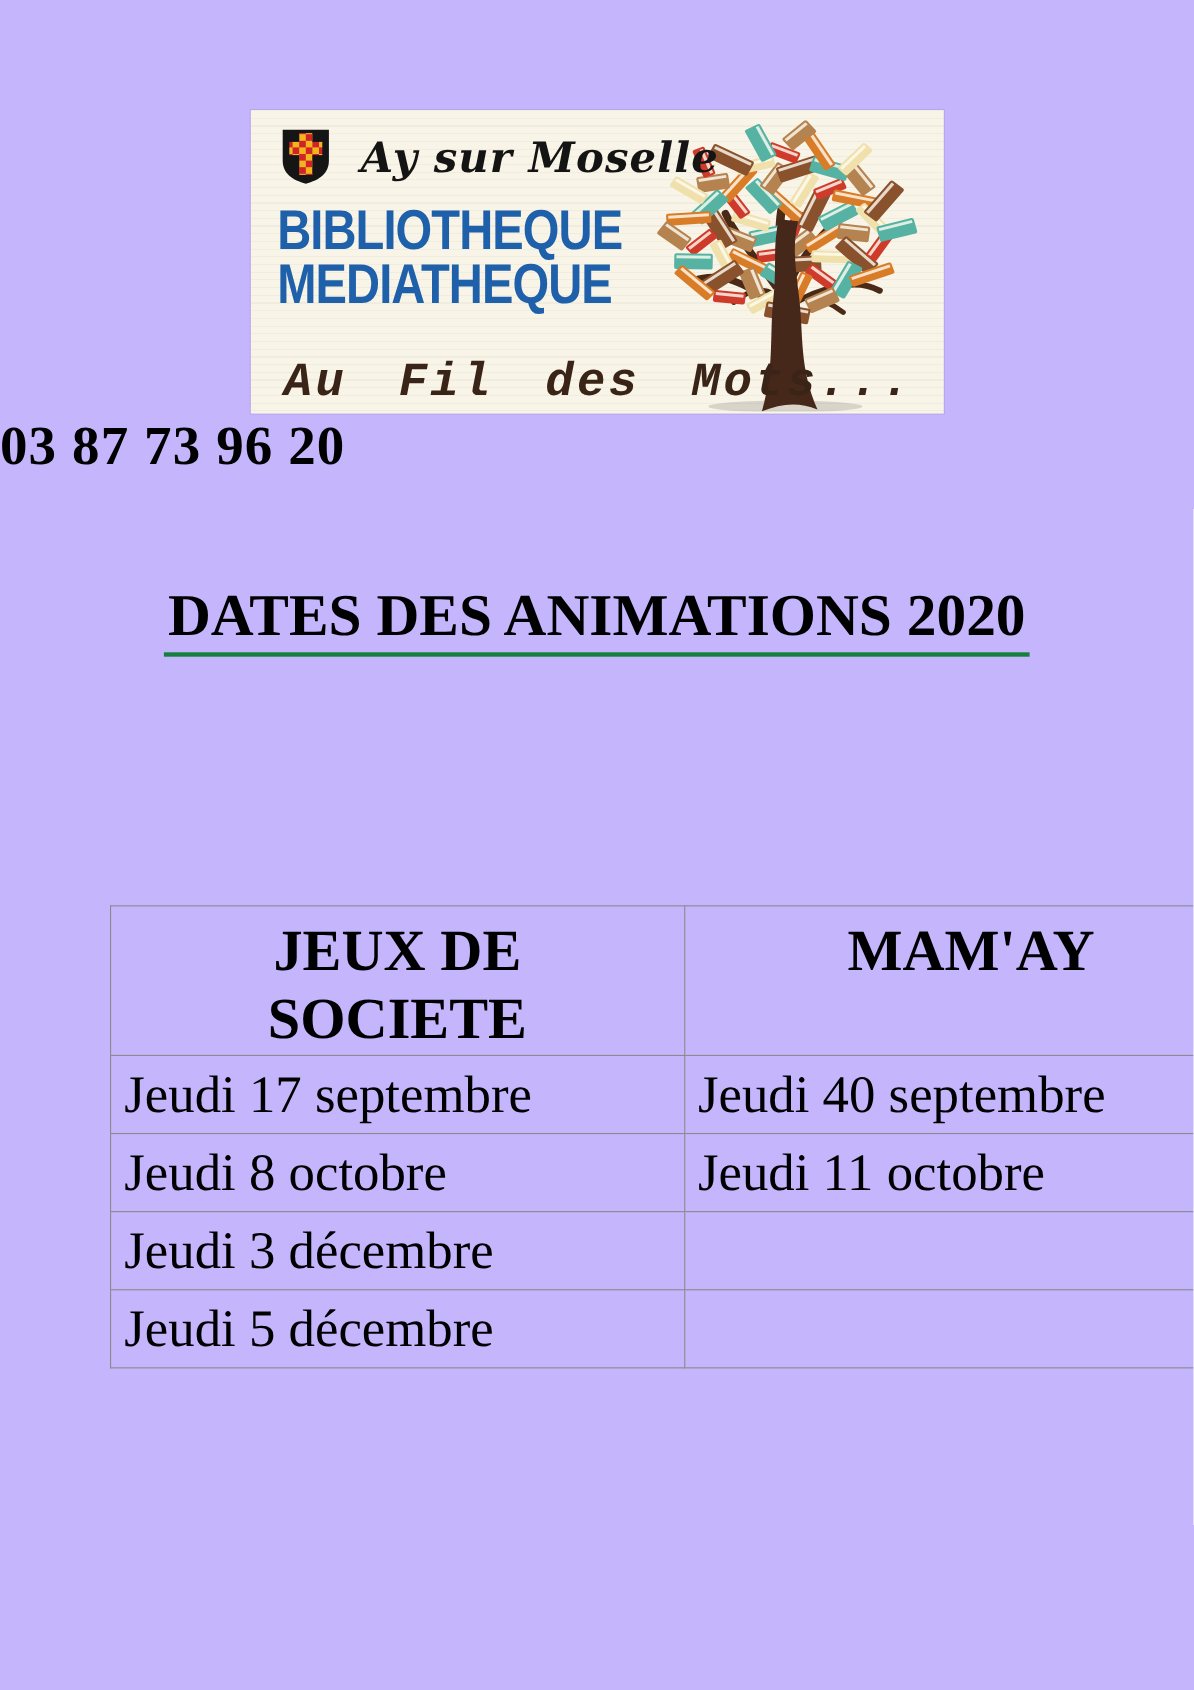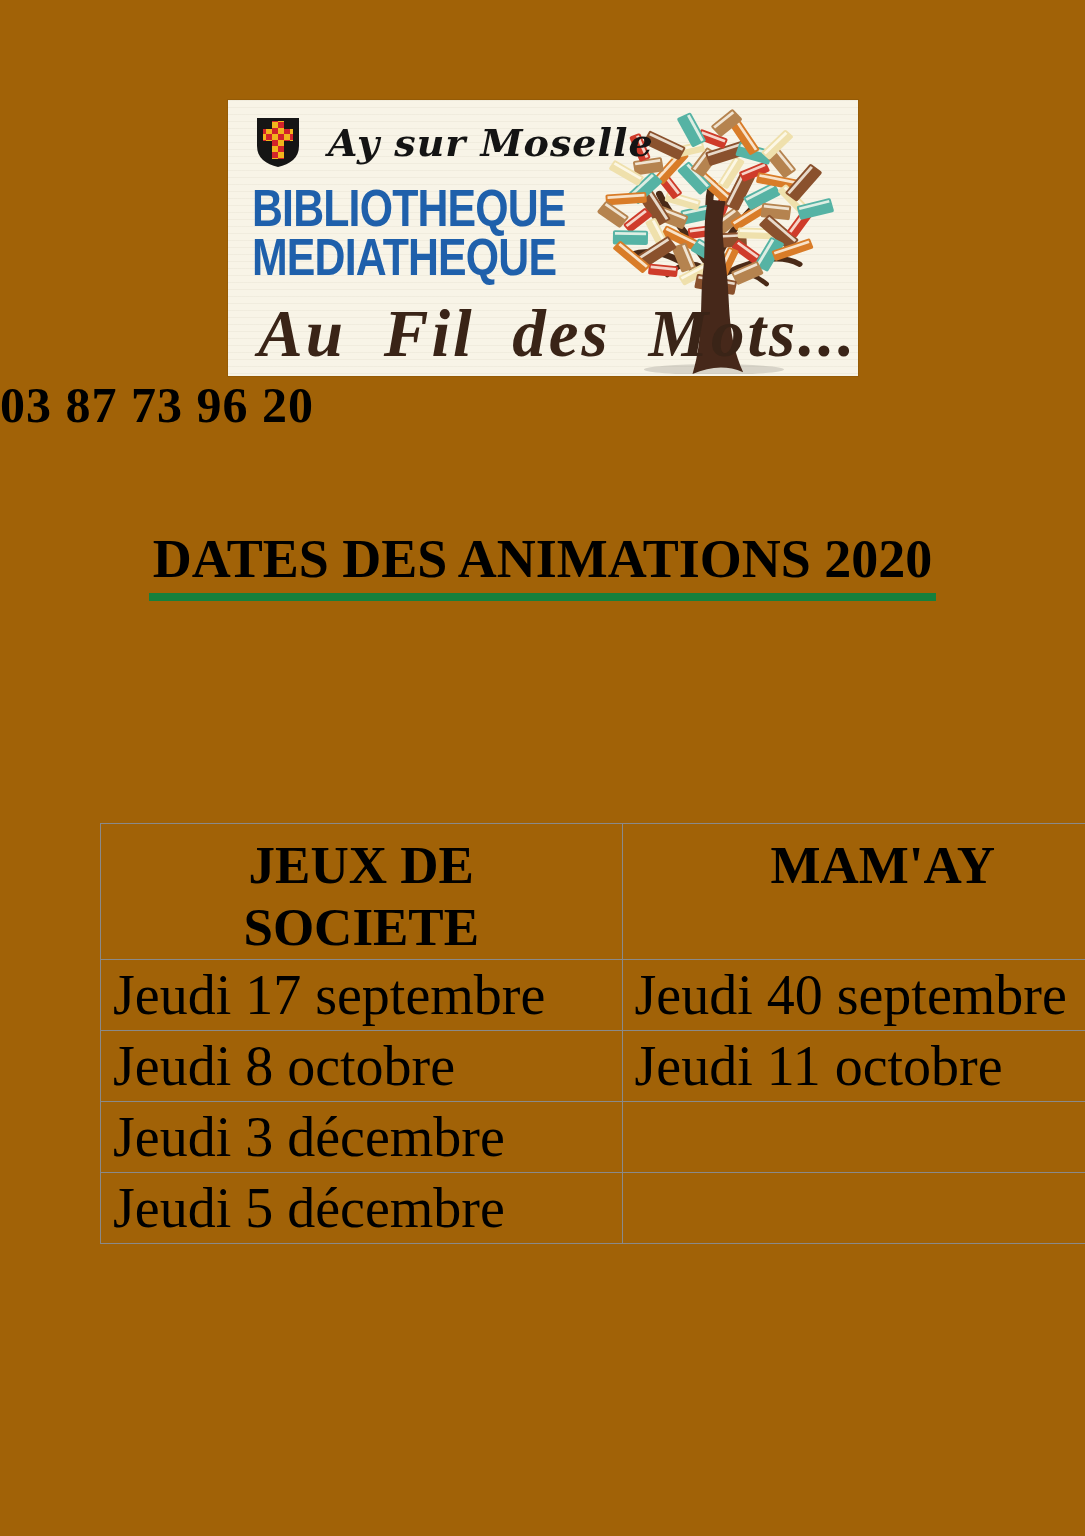--- a/index.html
+++ b/index.html
@@ -1,20 +1,20 @@
 <!DOCTYPE html>
 <html><head>
 <meta charset="utf-8">
 <style>
   html, body { margin: 0; padding: 0; background: #ffffff; }
   .page {
     position: relative;
     width: 1085px;
     height: 1536px;
-    background: #a16207;
+    background: #c4b5fd;
     font-family: "Liberation Serif", serif;
     color: #000;
     overflow: hidden;
   }
 
   
   .logo {
     position: absolute;
     left: 228px;
     top: 100px;
@@ -67,24 +67,24 @@
     right: 0px;
     width: 292px;
     height: 270px;
     z-index: 1;
   }
   .tagline {
     position: absolute;
     left: 30px;
     bottom: 4px;
     z-index: 4;
-    font-family: Liberation Serif, serif;
+    font-family: Liberation Mono, monospace;
     font-style: italic;
     font-weight: bold;
-    font-size: 67px;
+    font-size: 43px;
     letter-spacing: 3px;
     word-spacing: 18px;
     color: #3a2417;
     white-space: nowrap;
   }
 
   
   .phone {
     position: absolute;
     top: 376px;
@@ -101,21 +101,21 @@
     top: 526px;
     left: 0;
     width: 100%;
     text-align: center;
     font-weight: bold;
     font-size: 54px;
     line-height: 66px;
   }
   .title .uline {
     display: inline-block;
-    border-bottom: 8px solid #15803d;
+    border-bottom: 4px solid #15803d;
     padding: 0 4px 1px 4px;
   }
 
   
   .dates-table {
     position: absolute;
     left: 100px;
     top: 823px;
     width: 1044px;
     border-collapse: collapse;
@@ -133,21 +133,21 @@
     line-height: 62px;
     font-weight: bold;
     text-align: center;
   }
   .dates-table th .thwrap {
     display: inline-block;
     max-width: 340px;
   }
   .dates-table td {
     height: 68px;
-    font-size: 56px;
+    font-size: 48px;
     vertical-align: middle;
     text-align: left;
     padding-left: 12px;
     white-space: nowrap;
   }
 </style>
 </head>
 <body>
 
 <div class="page">

